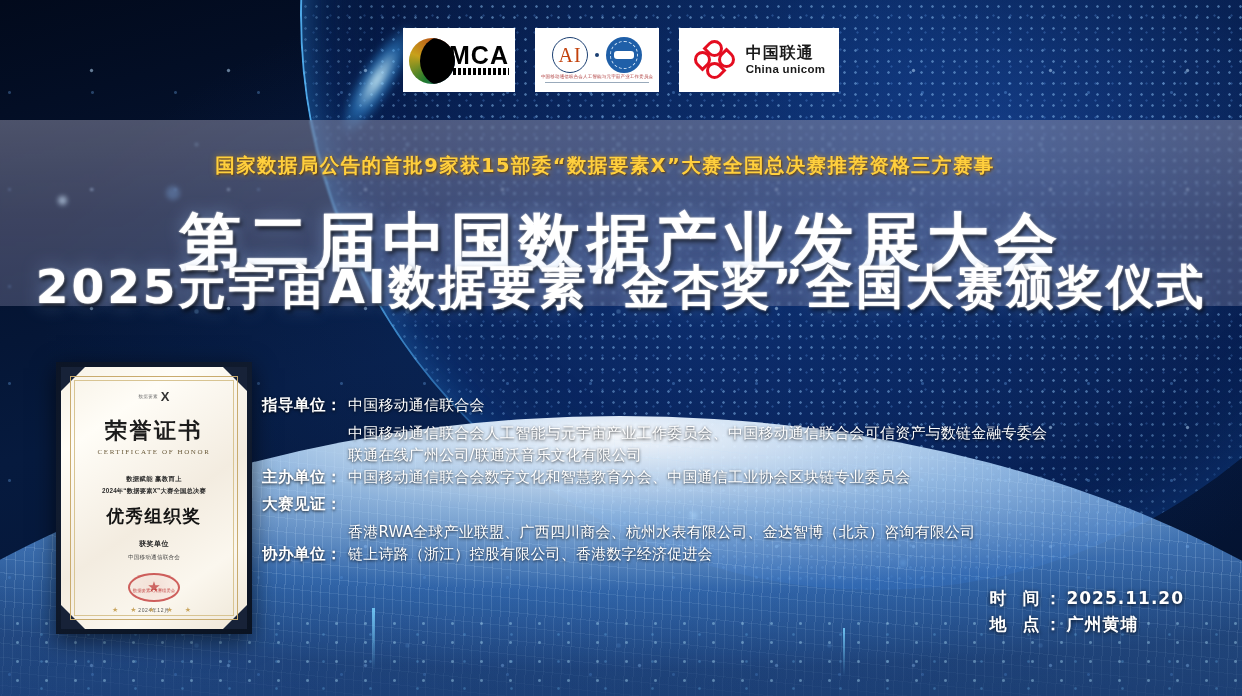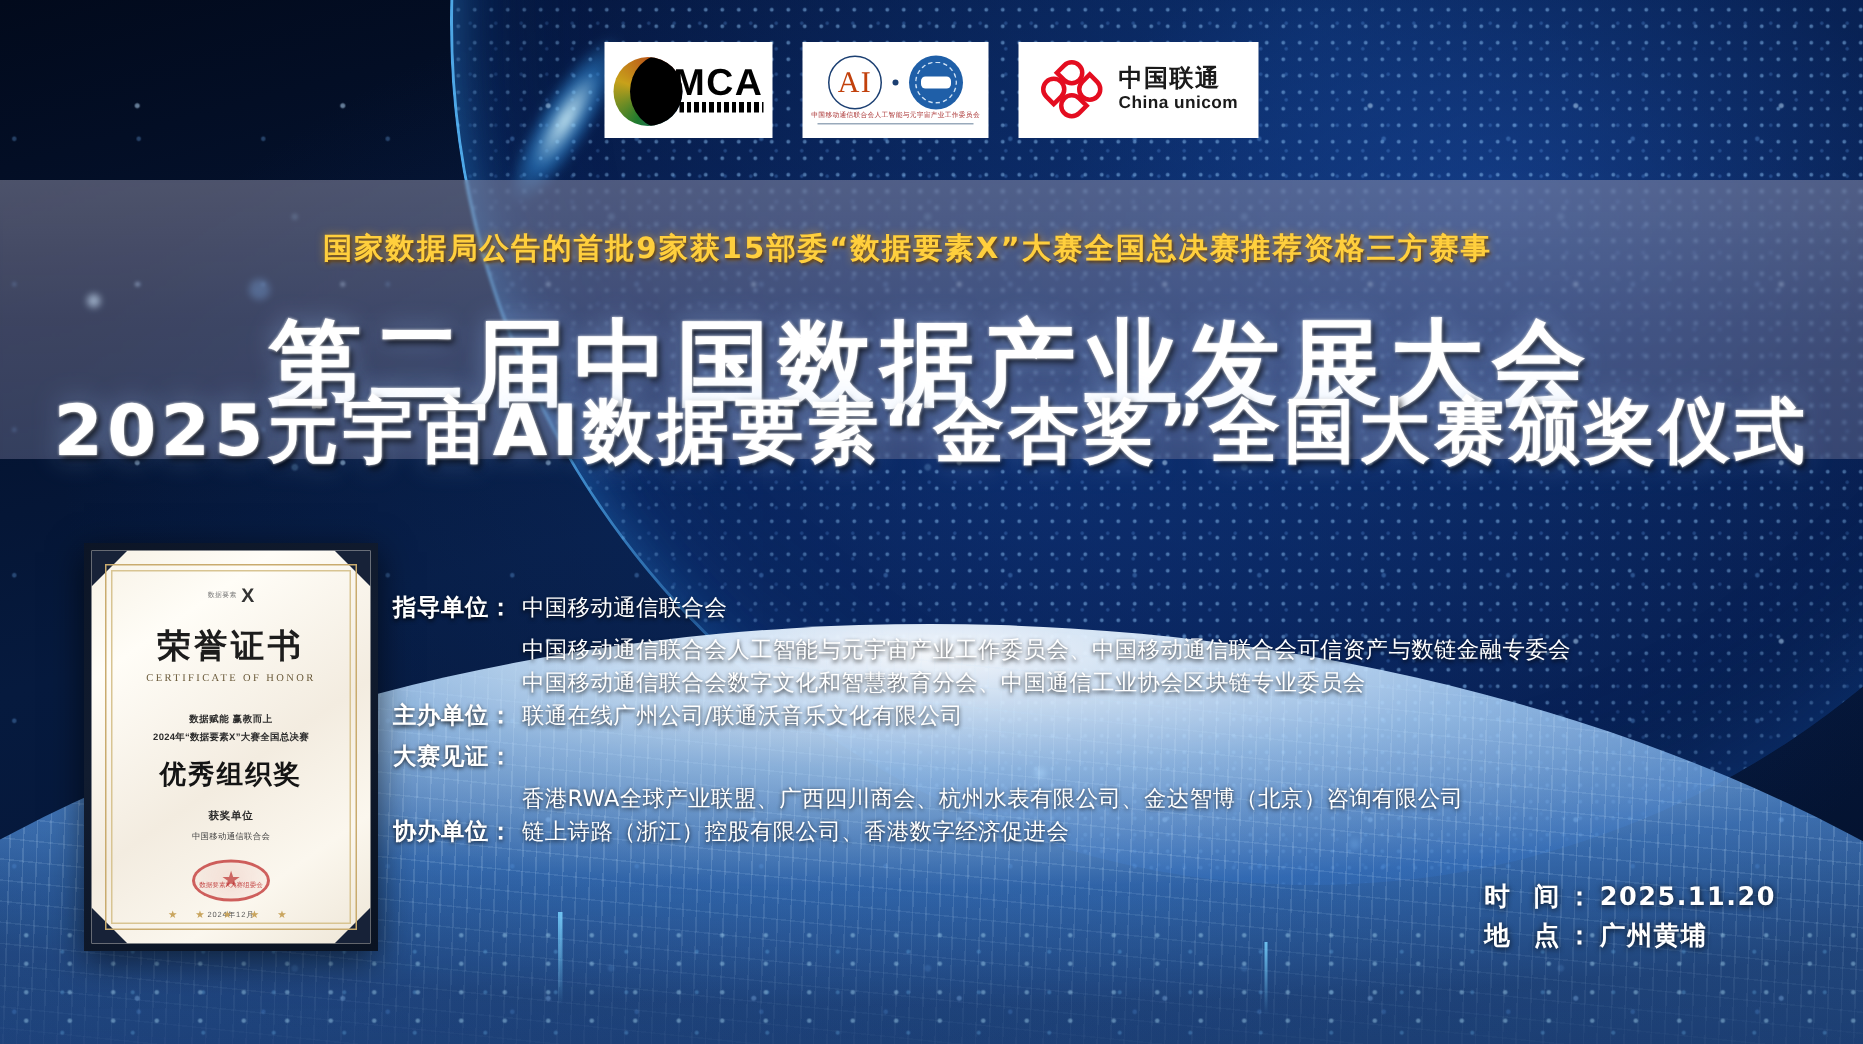--- a/index.html
+++ b/index.html
@@ -311,22 +311,22 @@
       <div class="lbl">指导单位：</div>
       <div class="val">
         <div>中国移动通信联合会</div>
       </div>
     </div>
 
     <div class="row">
       <div class="lbl">主办单位：</div>
       <div class="val">
         <div>中国移动通信联合会人工智能与元宇宙产业工作委员会、中国移动通信联合会可信资产与数链金融专委会</div>
+        <div>联通在线广州公司/联通沃音乐文化有限公司</div>
         <div>中国移动通信联合会数字文化和智慧教育分会、中国通信工业协会区块链专业委员会</div>
-        <div>联通在线广州公司/联通沃音乐文化有限公司</div>
       </div>
     </div>
 
 
     <div class="row">
       <div class="lbl">大赛见证：</div>
     </div>
 
     <div class="row">
       <div class="lbl">协办单位：</div>

